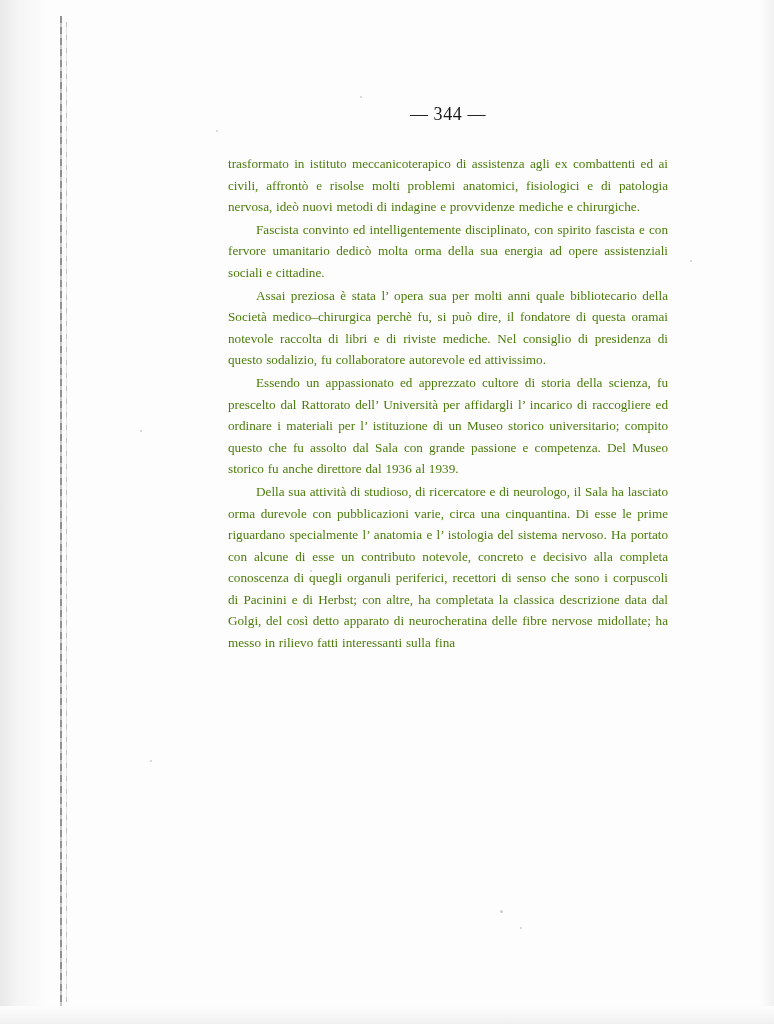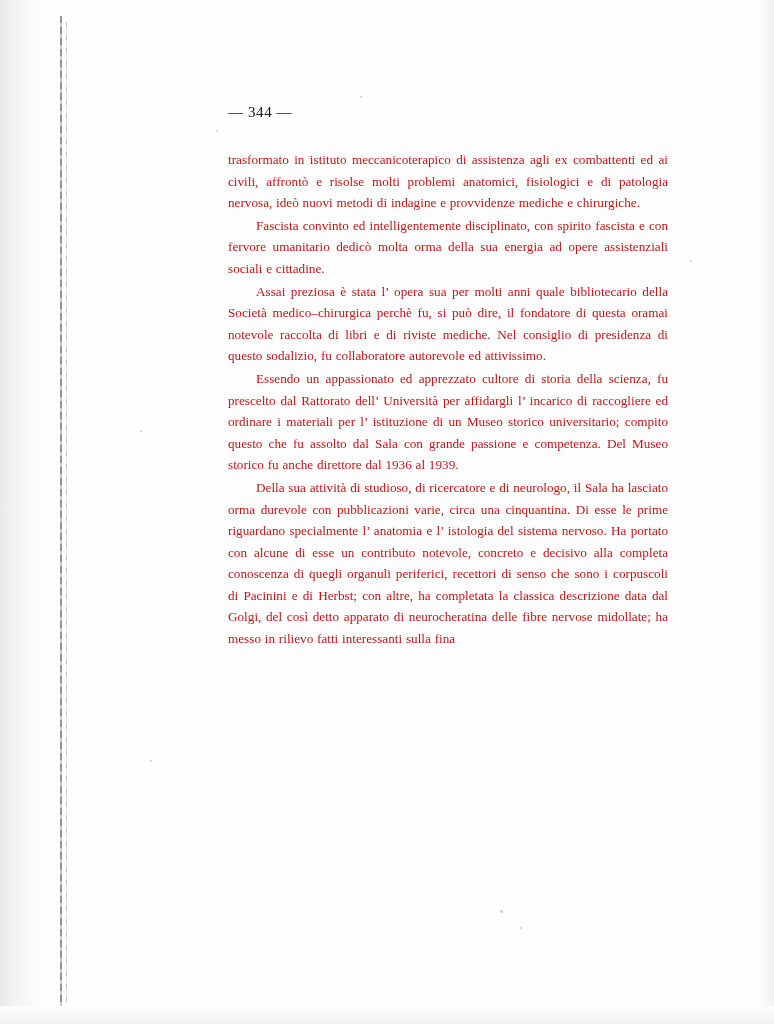--- a/index.html
+++ b/index.html
@@ -77,31 +77,32 @@
   }
 
   
   .text-column {
     position: absolute;
     left: 228px;
     top: 104px;
     width: 440px;
   }
   .folio {
-    font-size: 15px;
+    text-align: center;
+    font-size: 18px;
     letter-spacing: .6px;
     color: #1b1b1b;
     margin: 0 0 28px 0;
     font-family: "Liberation Serif", serif;
   }
   p.body-par {
     margin: 0 0 1px 0;
     font-size: 13.2px;
     line-height: 21.6px;
-    color: #b91c1c;
+    color: #4d7c0f;
     text-align: justify;
     text-indent: 28px;
     text-justify: inter-word;
     word-spacing: 0.5px;
     font-family: "Liberation Serif", serif;
   }
   p.body-par:first-of-type {
     text-indent: 0;
   }
   

